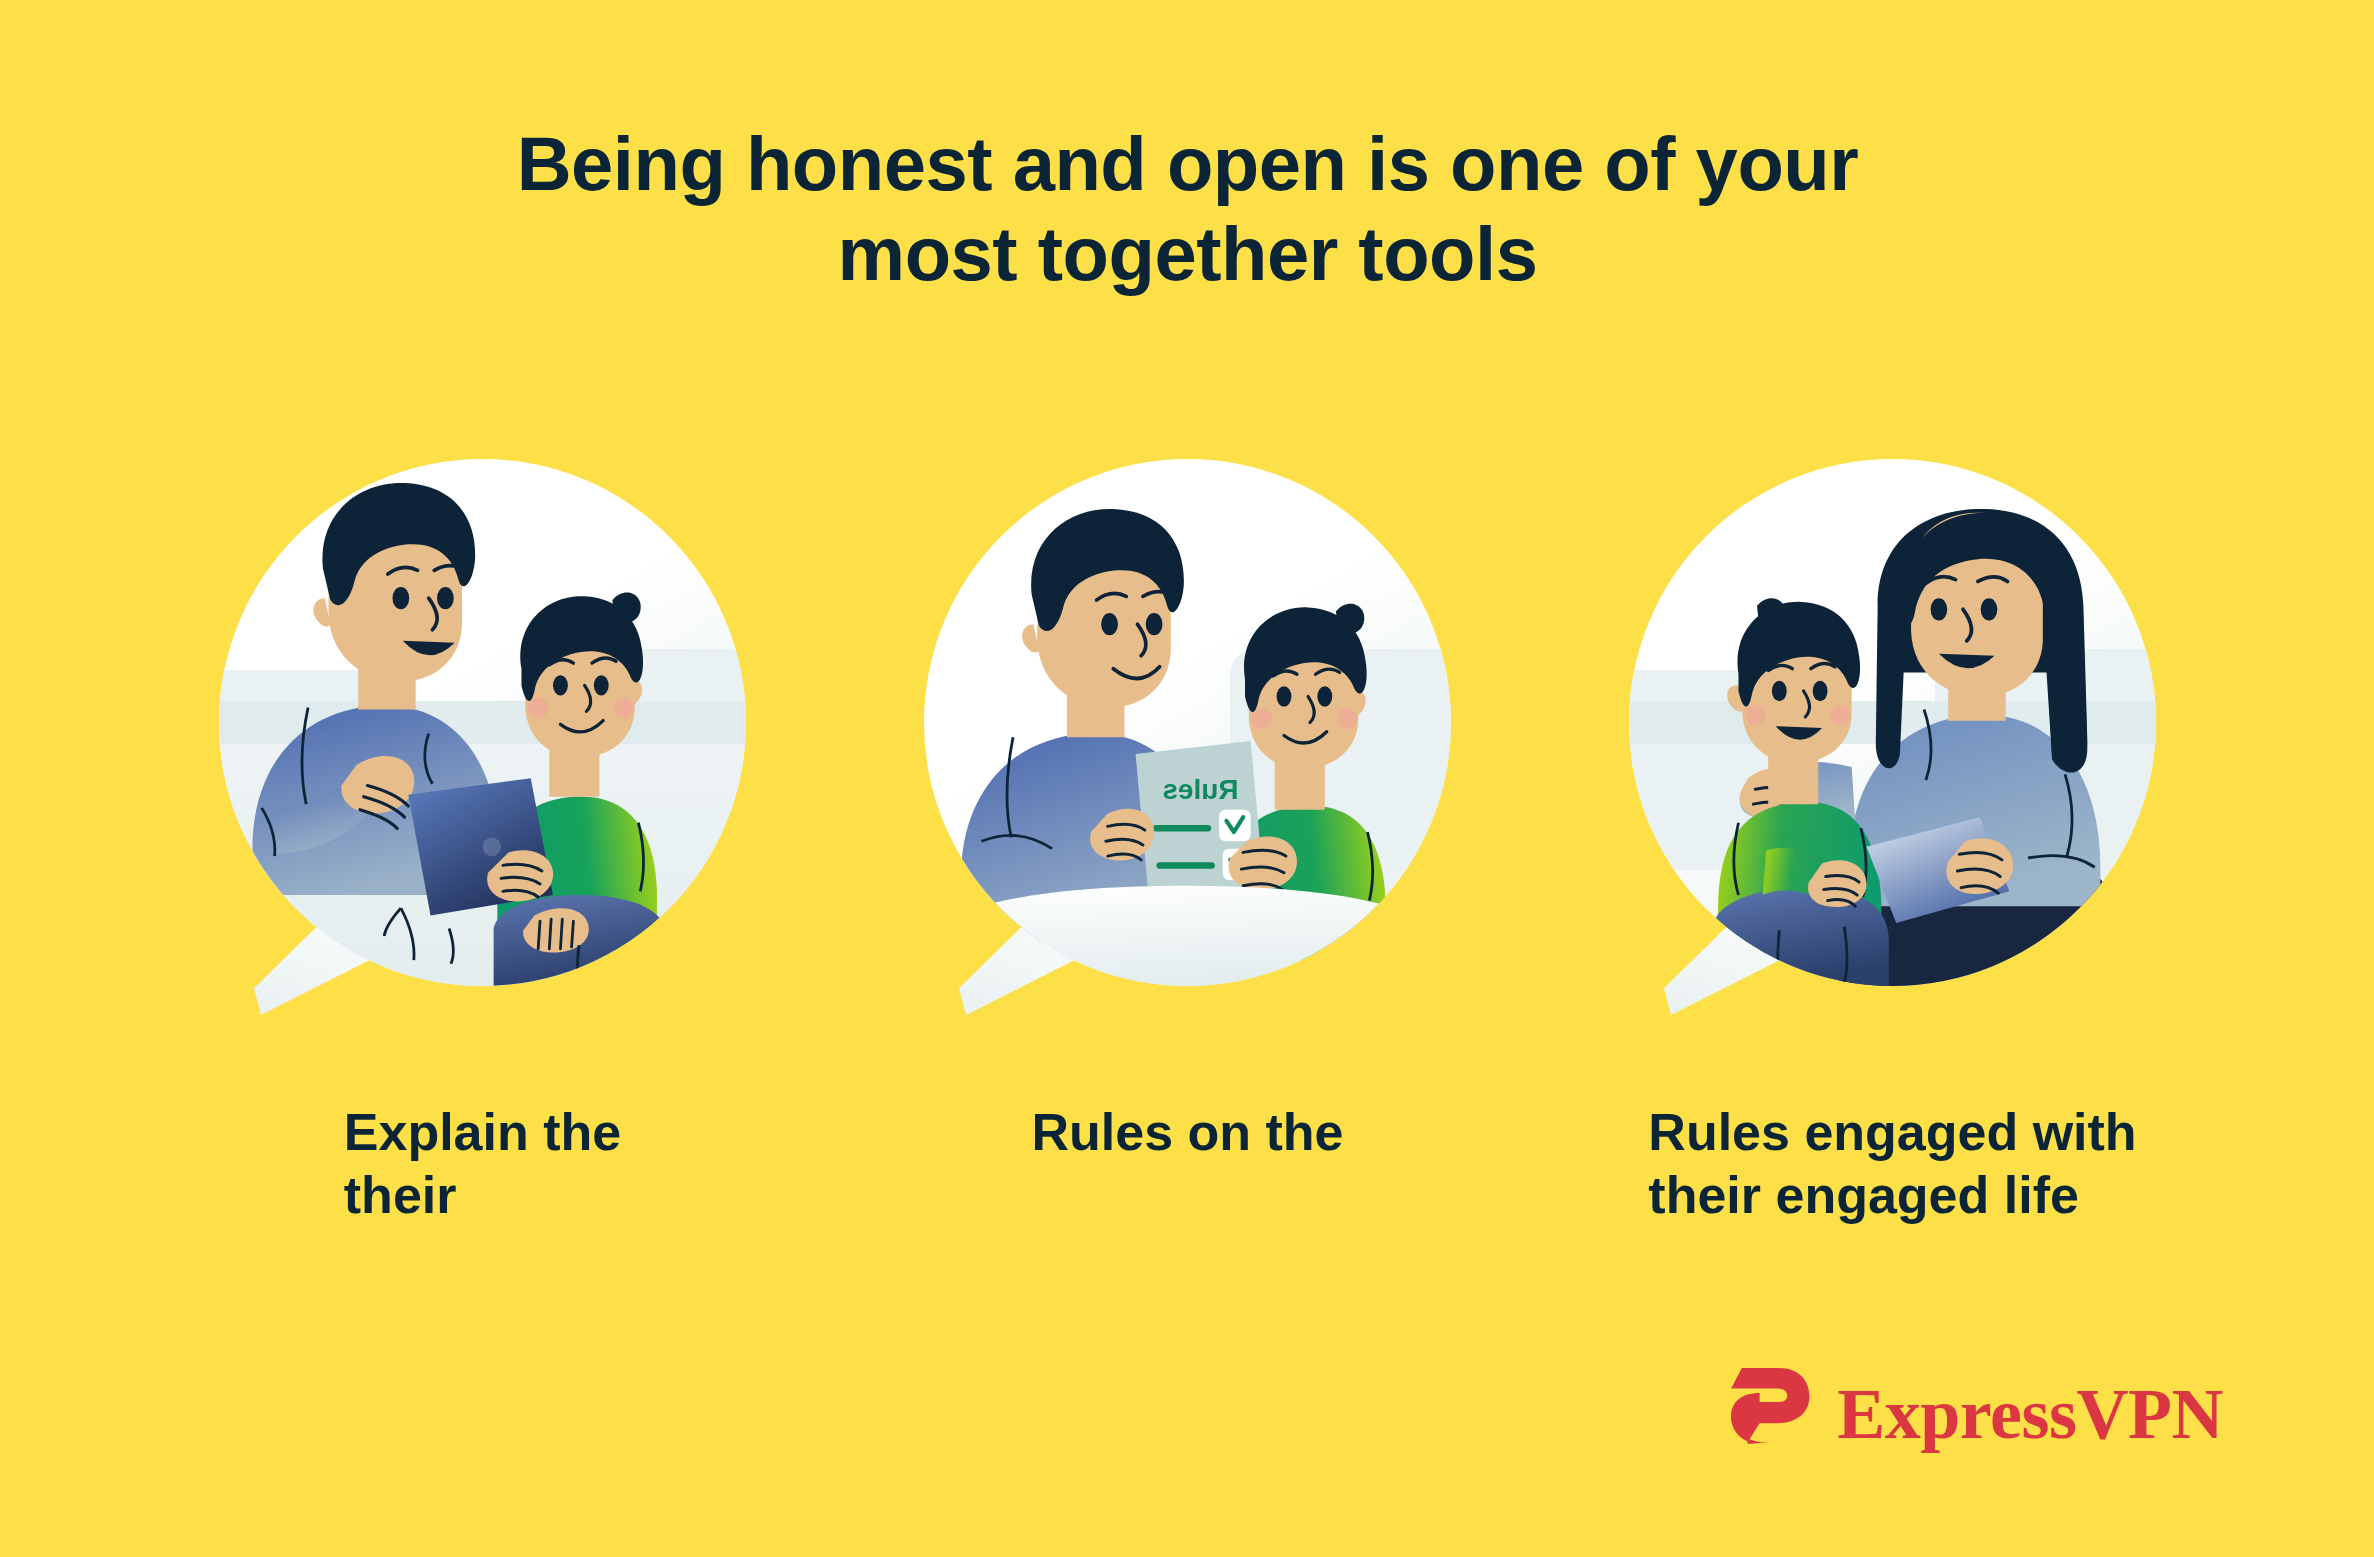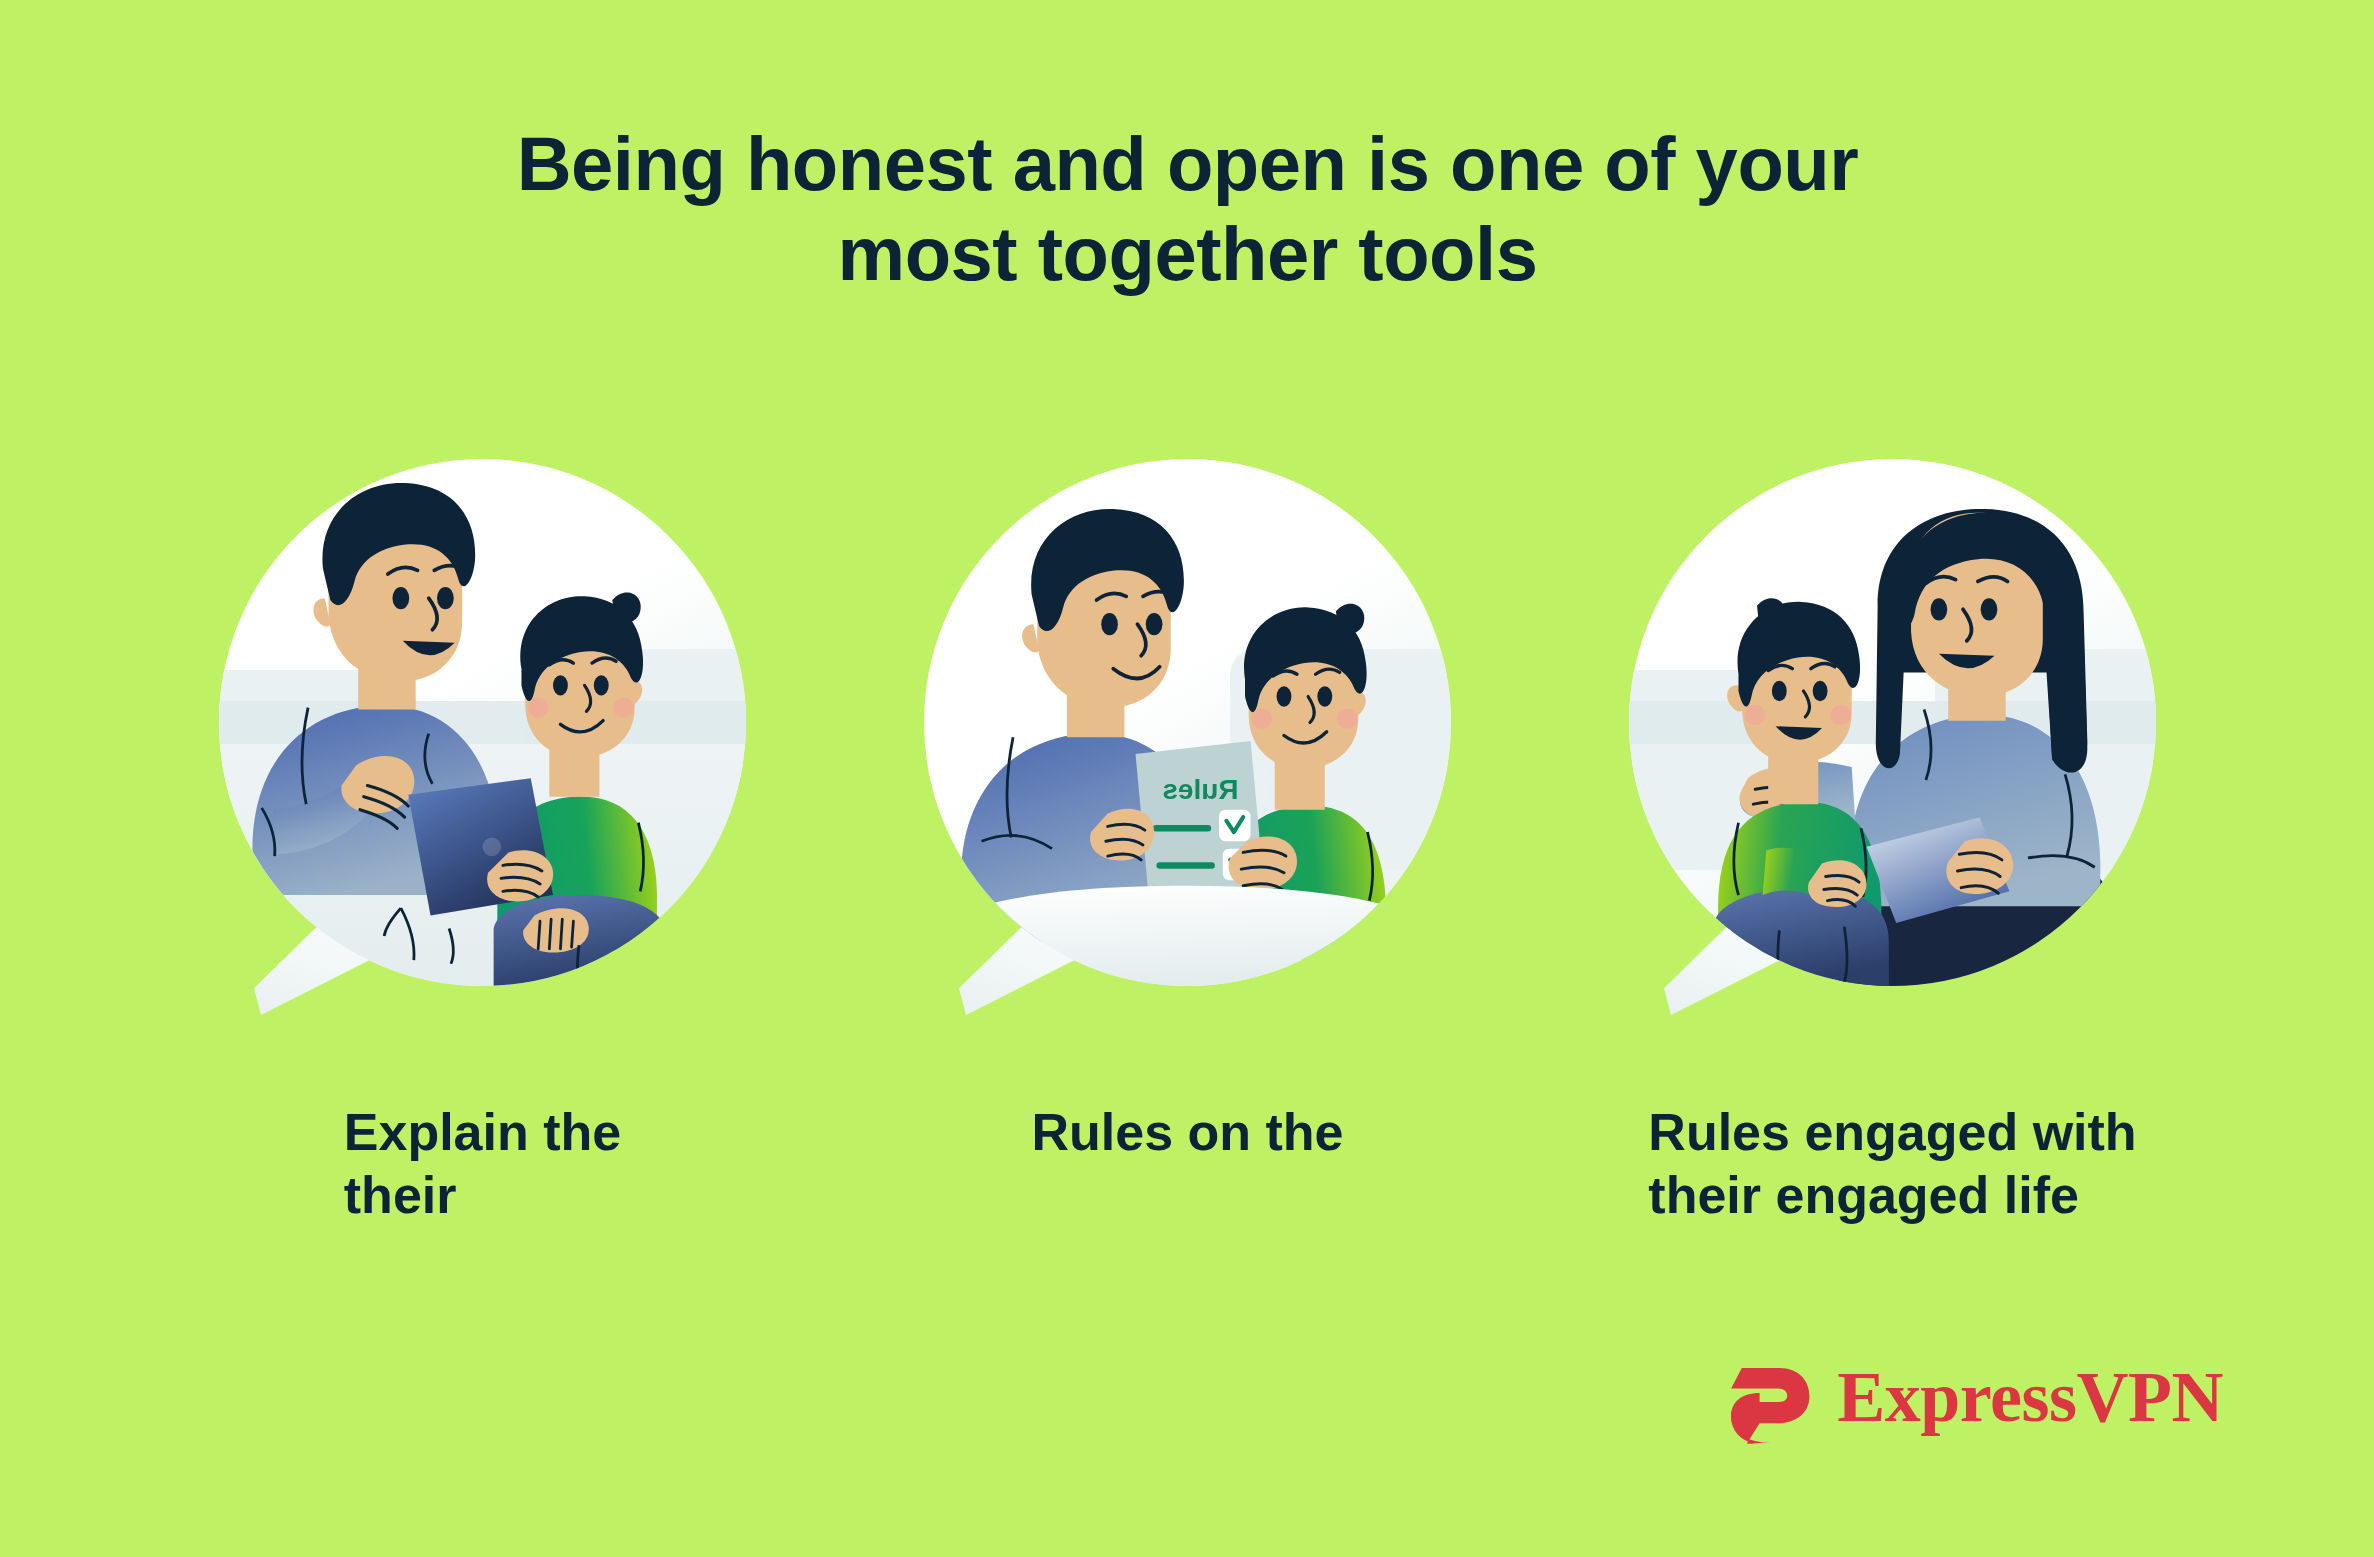--- a/index.html
+++ b/index.html
@@ -9,21 +9,21 @@
   body {
     width: 2375px;
     height: 1557px;
     overflow: hidden;
     font-family: "Liberation Sans", sans-serif;
   }
   #stage {
     position: relative;
     width: 2375px;
     height: 1557px;
-    background: #bef264;
+    background: #fde047;
   }
 
   
   .title {
     position: absolute;
     left: 0;
     top: 119px;
     width: 2375px;
     text-align: center;
     color: #0b2536;
@@ -126,21 +126,21 @@
     line-height: 1.22;
     max-width: 594px;
   }
 
   
   .logo {
     position: absolute;
     right: 152px;
     bottom: 107px;
     display: flex;
-    align-items: flex-start;
+    align-items: flex-end;
     gap: 24px;
   }
   .logo-mark { width: 89px; height: 89px; flex: none; }
   .logo-text {
     color: #da3743;
     font-family: "Liberation Serif", serif;
     font-weight: 700;
     font-size: 72px;
     letter-spacing: -0.5px;
     line-height: 1;

